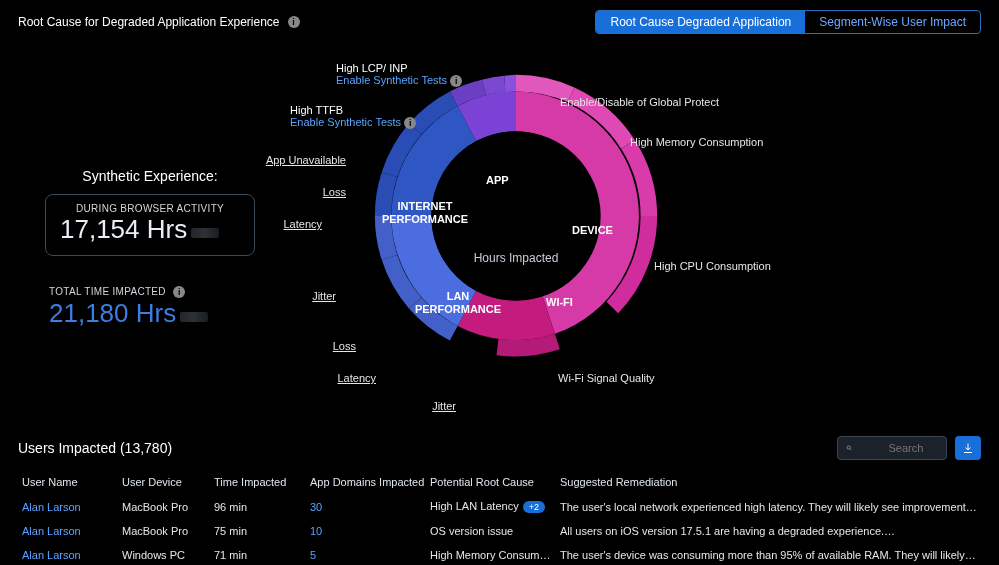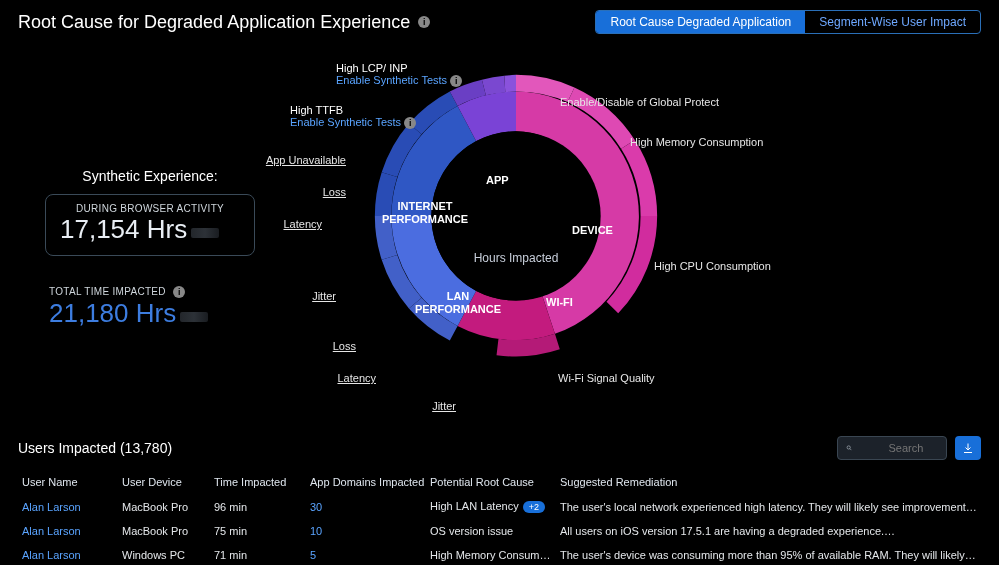--- a/index.html
+++ b/index.html
@@ -6,21 +6,21 @@
 body {
   width:999px; height:565px;
   background:#000; color:#fff;
   font-family:"Segoe UI", Helvetica, Arial, sans-serif;
   font-size:12px;
   position:relative; overflow:hidden;
 }
 
 
 .header { display:flex; align-items:center; padding:10px 18px 4px 18px; }
-.header .title { font-size:18px; font-weight:400;text-align:right; }
+.header .title { font-size:12px; font-weight:400;text-align:right; }
 .header .info-icon { margin-left:8px; }
 .seg { margin-left:auto; display:flex; border:1px solid #2a6fb8; border-radius:4px; overflow:hidden; }
 .seg button {
   background:transparent; border:none; color:#6ea8ff;
   font-size:12px; padding:4px 14px; cursor:pointer; font-family:inherit;
 }
 .seg button.active { background:#186fd9; color:#fff; }
 
 .info-icon {
   display:inline-flex; width:12px; height:12px;

